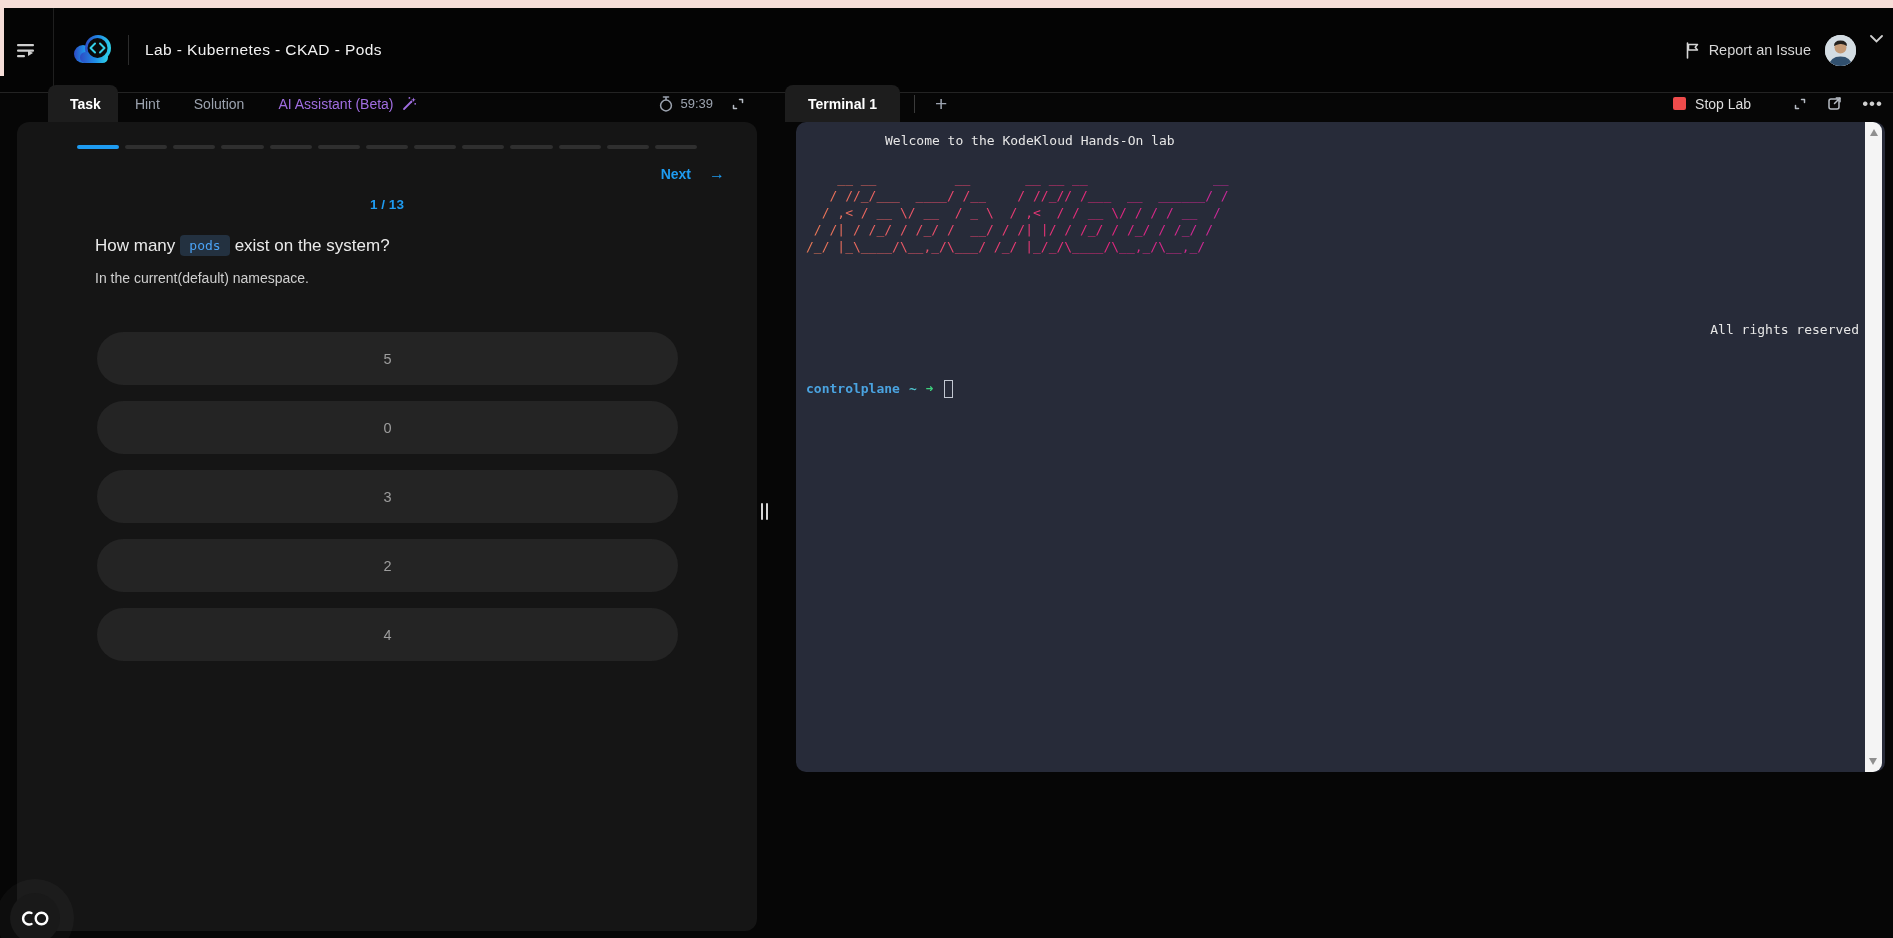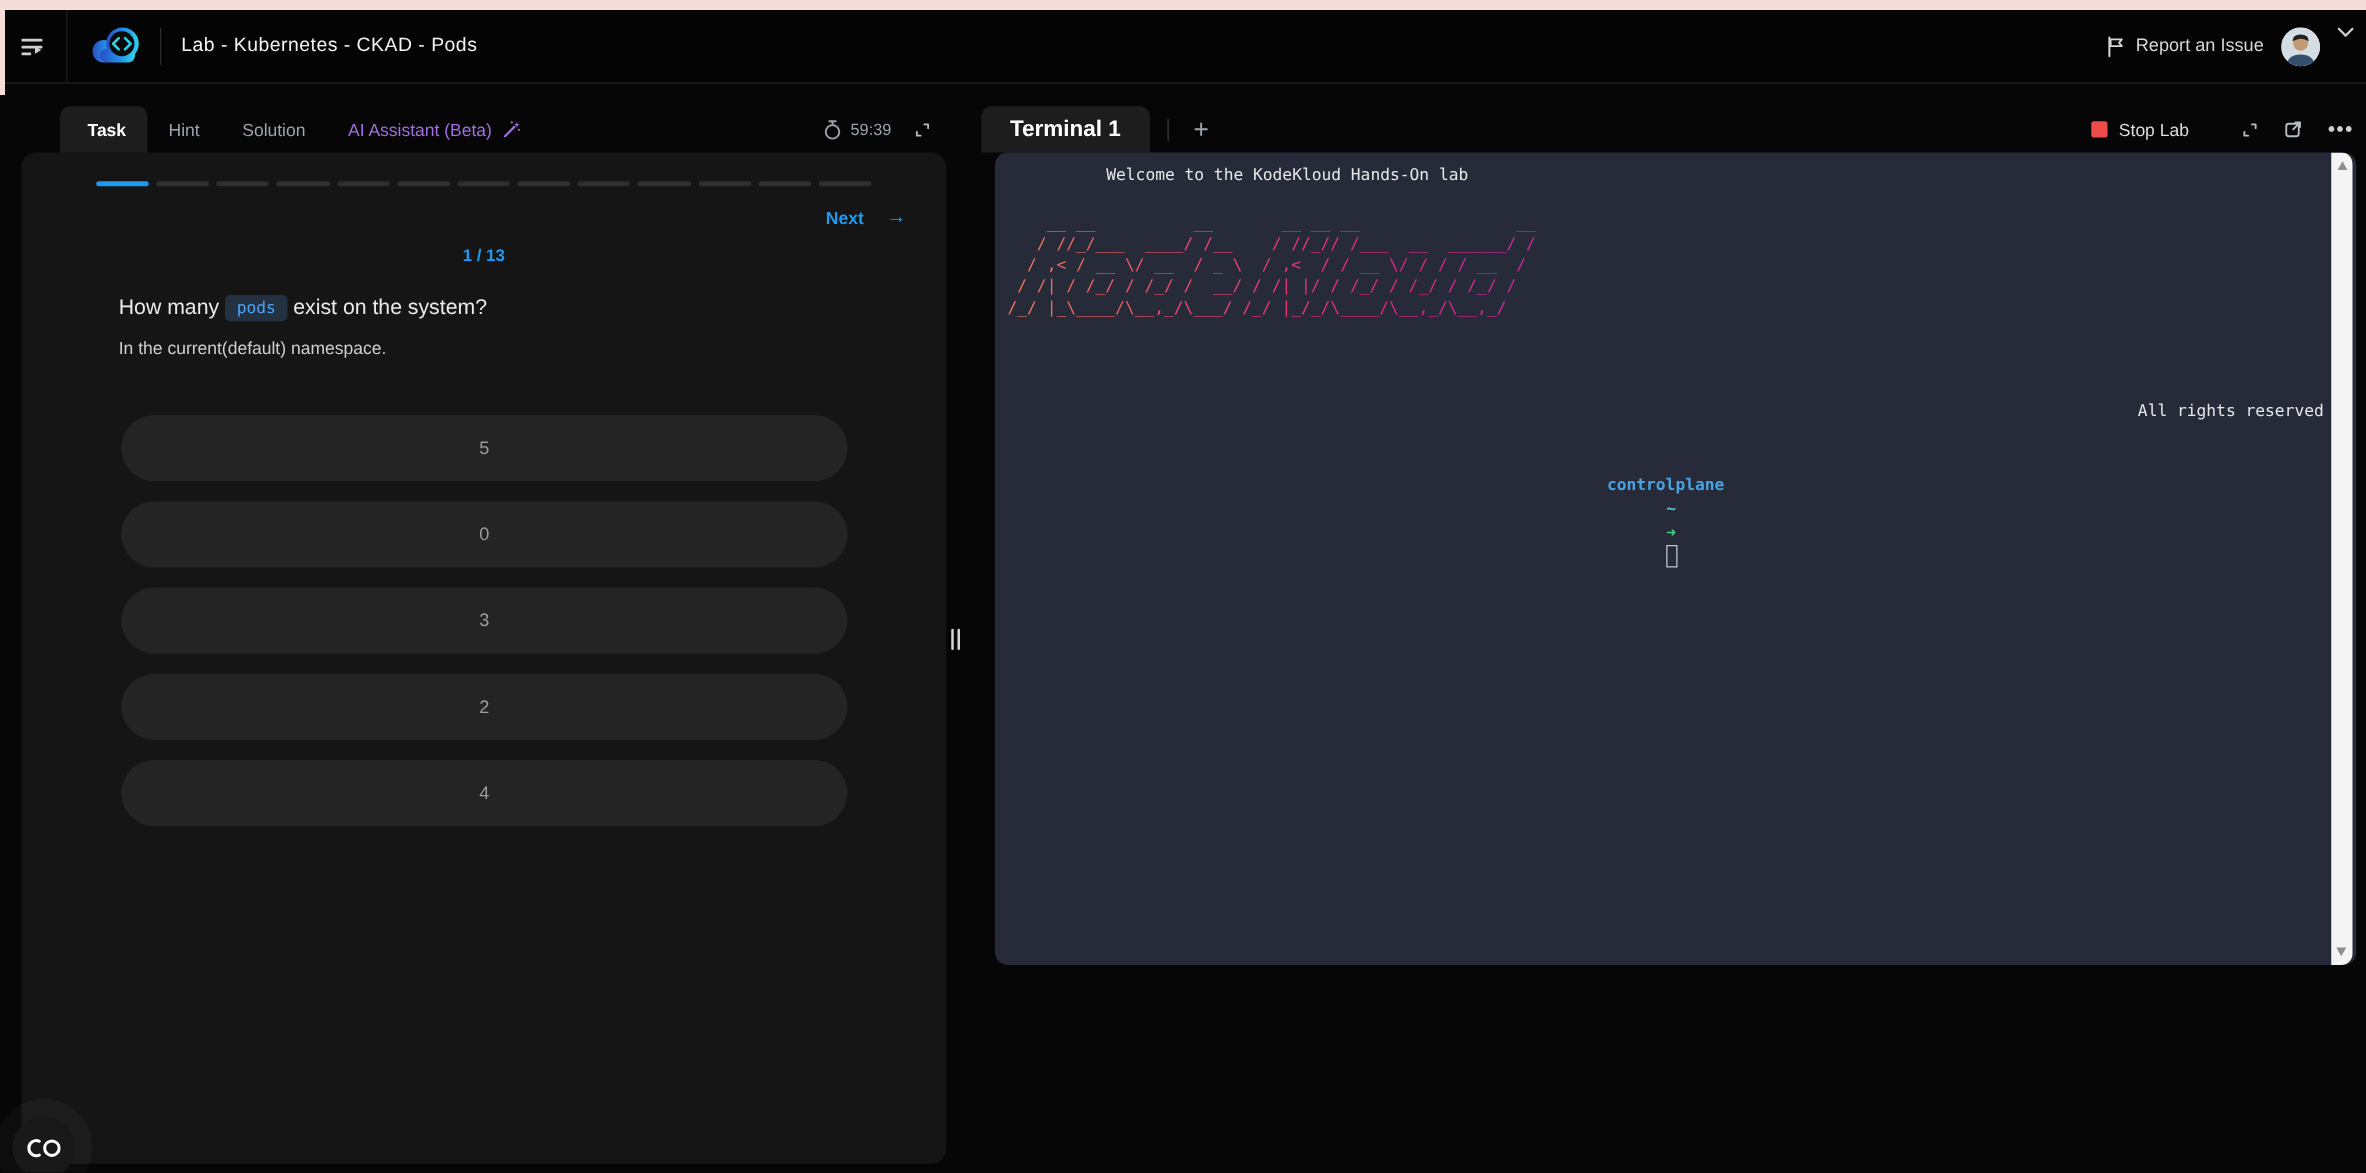--- a/index.html
+++ b/index.html
@@ -4,21 +4,21 @@
 <style>
   * { margin:0; padding:0; box-sizing:border-box; }
   html,body { width:1893px; height:938px; background:#060606; overflow:hidden;
               font-family:"Liberation Sans", sans-serif; position:relative; }
 
   
   .pink-strip { position:absolute; left:0; top:0; width:100%; height:8px; background:var(--pink,#f6ded8); z-index:50; }
   .pink-edge  { position:absolute; left:0; top:0; width:4px; height:76px; background:var(--pink,#f6ded8); z-index:50; }
 
   
-  header { position:absolute; left:0; top:8px; width:100%; height:59px; background:#040404;
+  header { position:absolute; left:0; top:8px; width:100%; height:85px; background:#040404;
            border-bottom:1px solid #232323; display:flex; align-items:center; }
   .hamburger { width:54px; height:100%; border-right:1px solid #1f1f1f; background:transparent; border-top:none; border-left:none; border-bottom:none;
                display:flex; align-items:center; justify-content:center; cursor:pointer; }
   .logo-box { width:70px; display:flex; align-items:center; justify-content:center; cursor:pointer; margin-left:4px; }
   .hdr-divider { width:1px; height:30px; background:#2c2c2c; margin-right:16px; }
   .hdr-title { color:#f2f2f2; font-size:15.5px; letter-spacing:.4px; font-weight:500; }
   .hdr-right { margin-left:auto; display:flex; gap:14px; padding-right:10px; }
   .report { display:flex; align-items:center; gap:9px; color:#d6d6d6; font-size:14.5px; background:none; border:none; cursor:pointer; }
   .avatar { width:31px; height:31px; border-radius:50%; overflow:hidden; background:#cdd6dd; cursor:pointer; flex:none; }
   .chev { cursor:pointer; }
@@ -51,36 +51,36 @@
   .opt { display:block; width:100%; height:53px; margin-bottom:16px; background:#242424; border:none; border-radius:27px;
          color:#9d9d9d; font-size:14.5px; font-weight:500; cursor:pointer; font-family:"Liberation Sans", sans-serif; }
 
   
   .drag-handle { position:absolute; left:761px; top:503px; display:flex; gap:3px; cursor:col-resize; }
   .drag-handle i { display:block; width:2px; height:17px; background:#d6d6d6; border-radius:1px; }
 
   
   .term-panel { position:absolute; left:785px; top:85px; width:1100px; height:826px; }
   .term-tab { display:flex; align-items:center; padding:0 23px; background:#1d1d1d; border-radius:8px 8px 0 0;
-              color:#ffffff; font-size:18px; font-weight:bold; cursor:pointer; }
+              color:#ffffff; font-size:14px; font-weight:bold; cursor:pointer; }
   .vdiv { width:1px; height:18px; background:#3a3a3a; margin:auto 14px; }
   .addtab { background:none; border:none; color:#9ca3af; font-size:21px; font-weight:300; cursor:pointer; padding:0 6px; }
   .stoplab { background:none; border:none; display:flex; align-items:center; gap:9px; color:#dedede; font-size:14px; cursor:pointer; margin-right:22px; }
   .stopsq { width:13px; height:13px; background:var(--red,#ee4b4b); border-radius:2px; display:inline-block; }
   .term-actions { display:flex; align-items:center; gap:20px; padding-right:2px; }
   .dots { font-size:17px; color:#cfcfcf; letter-spacing:1px; }
 
   .terminal { position:relative; margin-left:11px; height:650px; background:var(--termbg,#272b39); border-radius:10px;
               font-family:"DejaVu Sans Mono", monospace; font-size:13px; color:#e6e6e6;
               padding:9px 26px 0 10px; overflow:hidden; }
   .tline { font-family:inherit; line-height:19px; white-space:pre; padding-left:79px; }
   .tline.rights { padding-left:127px; margin-top:65px;text-align:right; }
   .tart { font-family:inherit; line-height:17px; white-space:pre; margin-top:20px;
           -webkit-background-clip:text; background-clip:text; color:transparent; }
-  .promptline { margin-top:40px; line-height:19px; display:flex; align-items:center;flex-direction:column; }
+  .promptline { margin-top:40px; line-height:19px; display:flex; align-items:center; }
   .promptline .host { color:var(--host,#4aa3e0); font-weight:bold; }
   .promptline .tilde { color:#4fc3cf; font-weight:bold; margin-left:9px; }
   .promptline .parrow { color:var(--parrow,#3ed07d); font-weight:bold; margin-left:9px; }
   .cursor { display:inline-block; width:9px; height:18px; border:1px solid #c2c7d1; margin-left:10px; }
 
   .scrollbar { position:absolute; right:3px; top:0; width:17px; height:100%; background:#f4f4f4;
                border-radius:0 9px 9px 0; cursor:pointer; }
   .sb-up { width:0; height:0; margin:7px auto 0; border-left:4.5px solid transparent; border-right:4.5px solid transparent; border-bottom:7px solid #8f8f8f; }
   .sb-down { position:absolute; bottom:7px; left:4px; width:0; height:0; border-left:4.5px solid transparent; border-right:4.5px solid transparent; border-top:7px solid #8f8f8f; }
 

